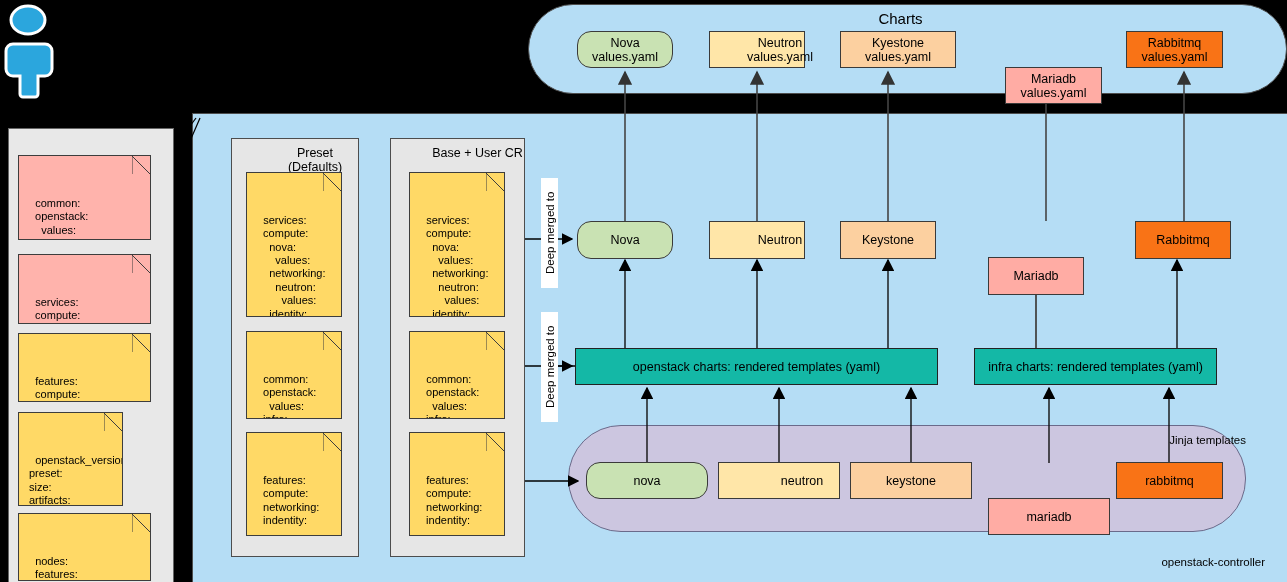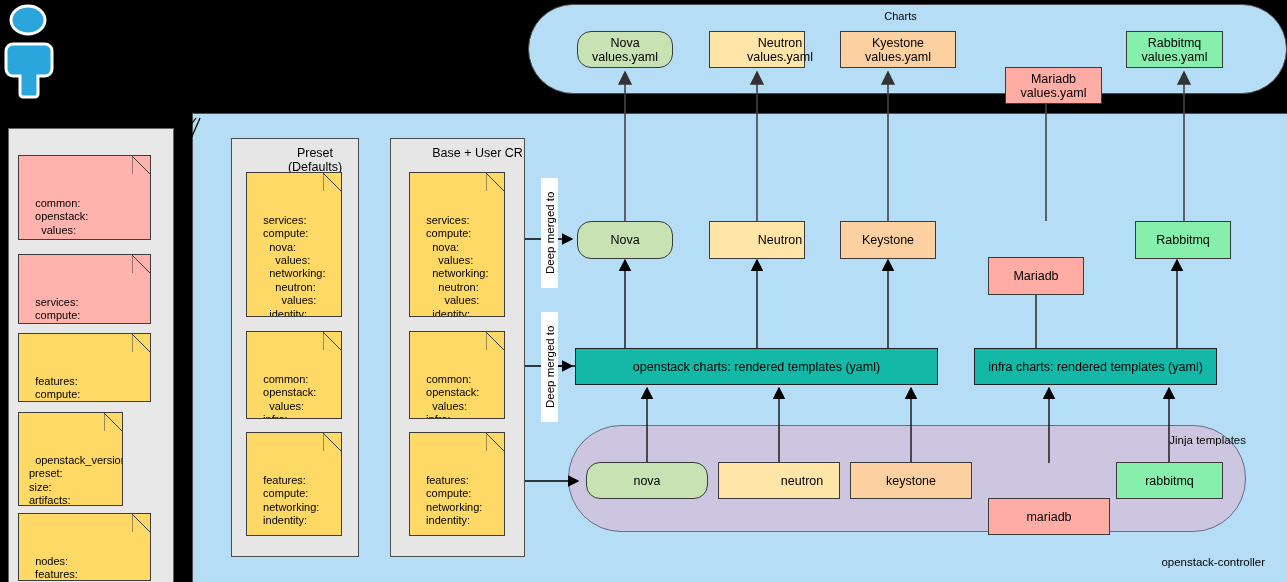--- a/index.html
+++ b/index.html
@@ -25,41 +25,41 @@
         font-size:11px;line-height:13.4px;white-space:pre;
         overflow:hidden;}
   .note .fold{position:absolute;right:0;top:0;width:18px;height:18px;}
   .note .txt{position:relative;z-index:2;}
   .pink{background:#ffb3ac;}
   .yellow{background:#ffd966;}
 
   
   #charts-band{left:528px;top:4px;width:759px;height:90px;
      background:#b5ddf5;border:1px solid #4d4d4d;border-radius:45px;}
-  #charts-label{left:528px;top:10px;width:745px;text-align:center;font-size:11px;}
+  #charts-label{left:528px;top:10px;width:745px;text-align:center;font-size:15px;}
 
   
   #osctl{left:192px;top:113px;width:1095px;height:469px;
      background:#b5ddf5;border:1px solid #4d4d4d;border-right:none;border-bottom:none;}
   #osctl-label{left:1000px;top:556px;width:265px;text-align:right;font-size:11.5px;}
 
   
   #jinja-band{left:568px;top:425px;width:678px;height:107px;
      background:#ccc6e0;border:1px solid #6a6a8a;border-radius:53px;}
   #jinja-label{left:568px;top:434px;width:678px;text-align:right;font-size:11.5px;}
 
   
   .box{border:1px solid #333;display:flex;align-items:center;
        justify-content:center;text-align:center;font-size:12.5px;line-height:14px;}
   .box.two{white-space:pre-line;}
   .c-green{background:#c9e2b3;border-color:#3a3a3a;border-radius:14px;}
   .c-yellow{background:#ffe6a8;border-color:#3a3a3a;padding-left:46px;}
   .c-orange{background:#fcd0a0;border-color:#3a3a3a;}
   .c-red{background:#ffaca4;border-color:#3a3a3a;margin-top:36px;}
-  .c-pinklt{background:#86efac;border-color:#3a3a3a;}
+  .c-pinklt{background:#f97316;border-color:#3a3a3a;}
   .c-grey{background:#14b8a6;border-color:#222;}
 
   
   #wires{position:absolute;left:0;top:0;width:1287px;height:582px;pointer-events:none;}
 
   
   .vlabel{background:#fff;font-size:11.5px;
      writing-mode:vertical-rl;transform:rotate(180deg);
      display:flex;align-items:center;justify-content:center;}
 </style>

